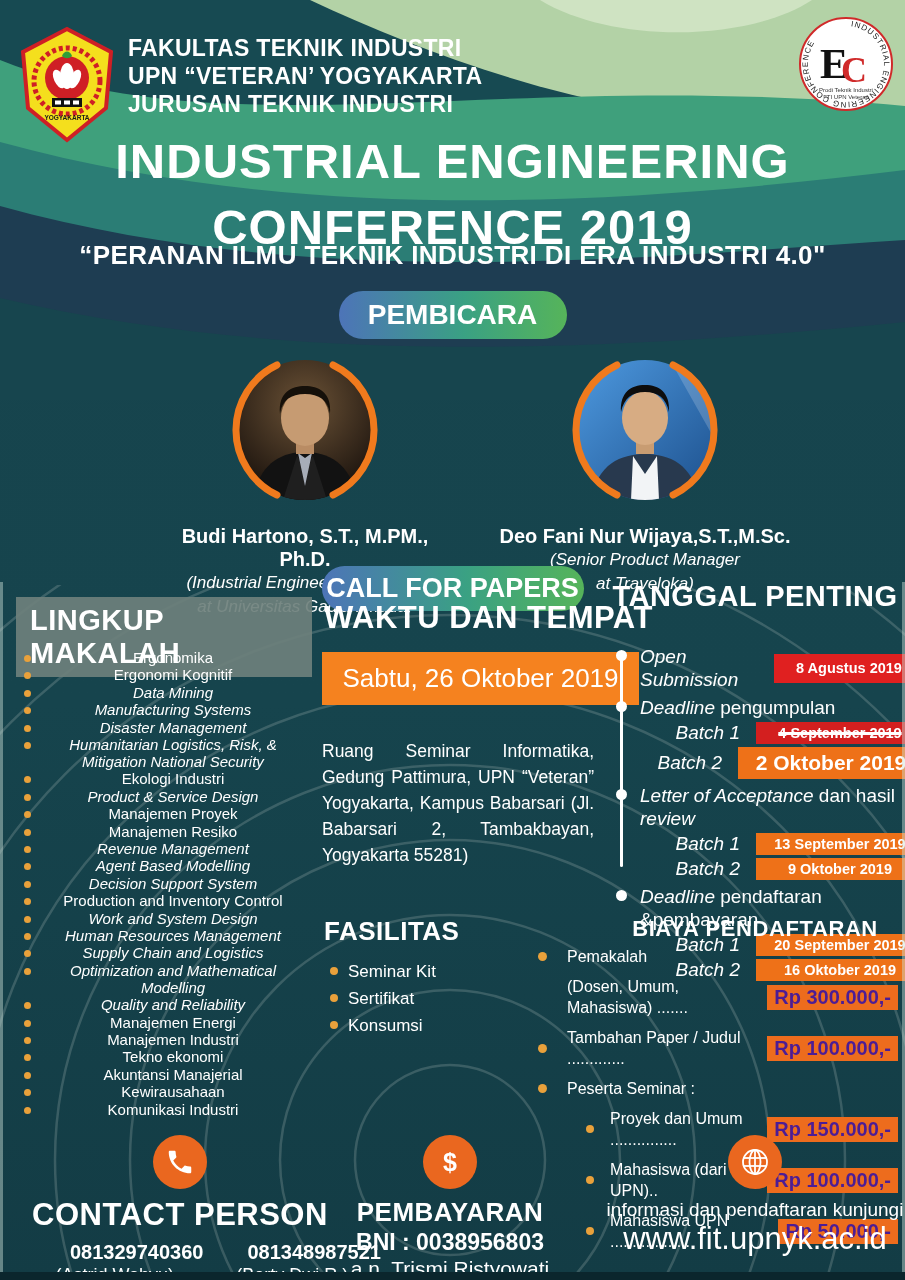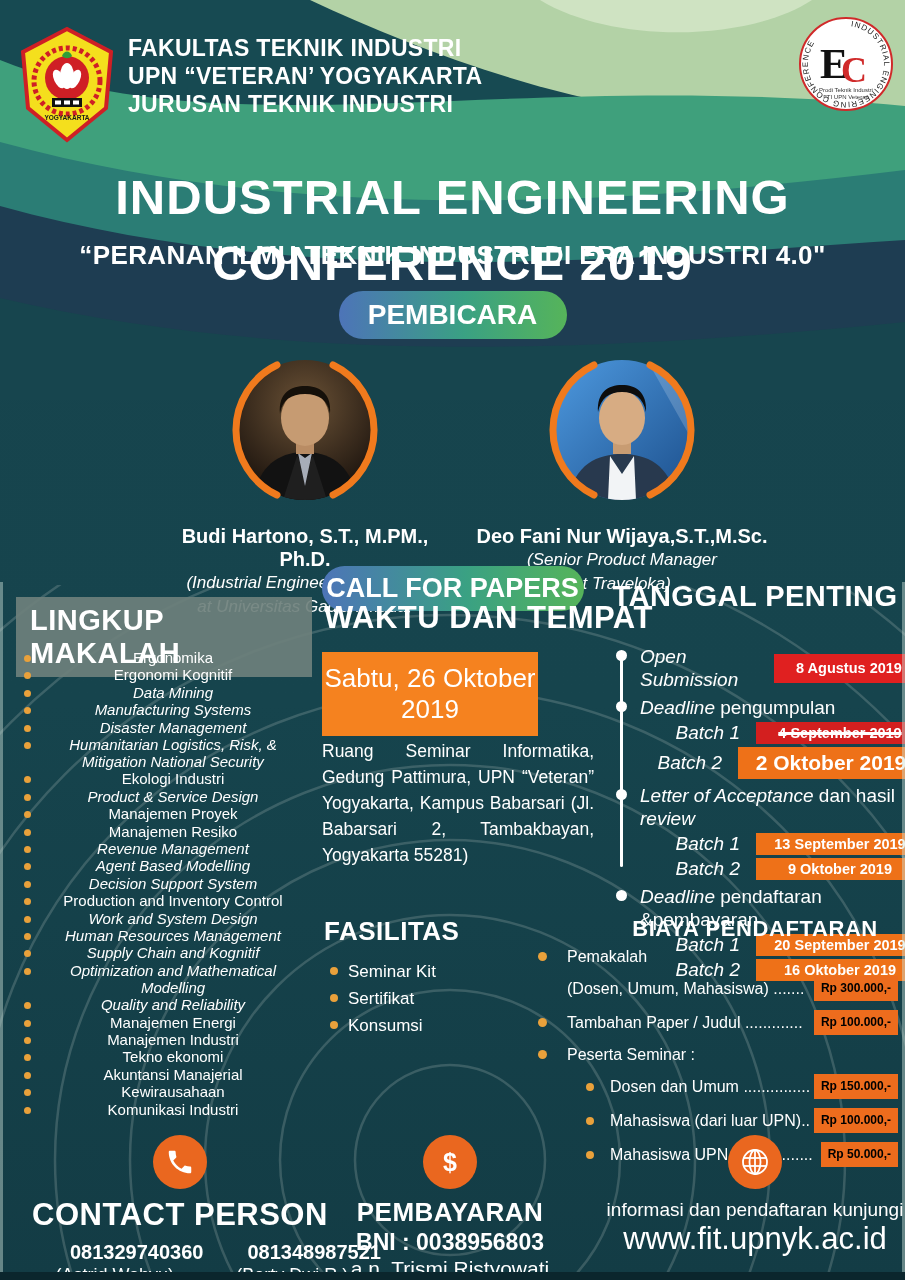--- a/index.html
+++ b/index.html
@@ -8,48 +8,48 @@
     background:linear-gradient(180deg,#17454e 0%,#16444d 55%,#133c45 100%);
     font-family:"Liberation Sans",sans-serif;color:#fff;
   }
   
   #waves{position:absolute;top:0;left:0;z-index:1;}
   #org-text{position:absolute;top:34px;left:128px;z-index:3;}
   #org-text div{font-weight:bold;font-size:23px;line-height:28px;letter-spacing:.3px;}
   #upn-logo{position:absolute;top:26px;left:18px;z-index:3;}
   #iec-logo{position:absolute;top:16px;left:798px;z-index:3;}
   
-  #title{position:absolute;top:128px;left:0;width:905px;text-align:center;z-index:3;margin-top:36px;}
+  #title{position:absolute;top:128px;left:0;width:905px;text-align:center;z-index:3;}
   #title .t1,#title .t2{font-size:49px;font-weight:bold;letter-spacing:1px;line-height:66px;}
   #theme{position:absolute;top:240px;left:0;width:905px;text-align:center;font-size:26px;font-weight:bold;letter-spacing:.4px;z-index:3;}
   
   .pill{position:absolute;left:50%;transform:translateX(-50%);z-index:3;
     background:linear-gradient(90deg,#4d74b8 0%,#3aa183 55%,#56b45a 100%);
     color:#fff;font-weight:bold;text-align:center;border-radius:26px;}
   #pembicara-pill{top:291px;width:228px;font-size:28px;padding:8px 0;}
   #cfp-pill{top:566px;width:262px;font-size:27px;padding:7px 0;}
   
   .speaker{position:absolute;width:300px;text-align:center;z-index:3;}
   #speaker-1{top:345px;left:155px;}
-  #speaker-2{top:345px;left:472px;}
+  #speaker-2{top:345px;left:495px;}
   .photo-wrap{position:relative;width:170px;height:170px;margin:0 auto;}
   .photo{position:absolute;top:15px;left:15px;width:140px;height:140px;border-radius:50%;overflow:hidden;}
   .paren{position:absolute;top:0;left:0;}
   .sp-name{font-weight:bold;font-size:20px;margin-top:10px;}
   .sp-role{font-style:italic;font-size:17px;line-height:24px;}
   
   #lingkup-title{position:absolute;top:597px;left:16px;width:282px;background:rgba(110,128,124,.92);
     color:#fff;font-weight:bold;font-size:29px;letter-spacing:.5px;padding:7px 0 7px 14px;z-index:3;}
   #lingkup-list{position:absolute;top:650px;left:24px;width:282px;margin:0;padding:0;list-style:none;z-index:3;}
   #lingkup-list li{position:relative;padding-left:16px;font-size:15px;line-height:16.9px;margin-bottom:.5px;text-align:center;}
   #lingkup-list li::before{content:'';position:absolute;left:0;top:5px;width:7px;height:7px;border-radius:50%;background:#e9a13b;}
   .it{font-style:italic;}
   
   #waktu-title{position:absolute;top:600px;left:324px;font-size:31px;font-weight:bold;letter-spacing:.5px;z-index:3;}
-  #date-box{position:absolute;top:652px;left:322px;width:216px;background:#f5821f;text-align:center;
+  #date-box{position:absolute;top:652px;left:322px;width:317px;background:#f5821f;text-align:center;
     font-size:26px;padding:11px 0;z-index:3;}
   #venue{position:absolute;top:738px;left:322px;width:272px;font-size:17.5px;line-height:26px;text-align:justify;z-index:3;}
   #fasilitas-title{position:absolute;top:916px;left:324px;font-size:26px;font-weight:bold;letter-spacing:.5px;z-index:3;}
   #fasilitas-list{position:absolute;top:958px;left:330px;margin:0;padding:0;list-style:none;z-index:3;}
   #fasilitas-list li{position:relative;padding-left:18px;font-size:17px;line-height:27px;}
   #fasilitas-list li::before{content:'';position:absolute;left:0;top:9px;width:8px;height:8px;border-radius:50%;background:#e9a13b;}
   
   #tanggal-title{position:absolute;top:580px;left:610px;width:290px;text-align:center;font-size:29px;font-weight:bold;letter-spacing:.5px;z-index:3;}
   #timeline{position:absolute;top:645px;left:616px;width:284px;z-index:3;padding-left:24px;}
   #timeline::before{content:'';position:absolute;left:4px;top:12px;height:210px;width:3px;background:#fff;border-radius:2px;}
@@ -64,21 +64,21 @@
   .badge.struck{background:#d31f1f;text-decoration:line-through;text-decoration-thickness:3px;}
   .badge.big{width:186px;font-size:21px;padding:4px 0;}
   
   #biaya-title{position:absolute;top:916px;left:610px;width:290px;text-align:center;font-size:22px;font-weight:bold;letter-spacing:.6px;z-index:3;}
   #fees{position:absolute;top:946px;left:538px;width:360px;z-index:3;}
   .fee-row{display:flex;align-items:center;margin-bottom:9px;font-size:16px;line-height:21px;}
   .fee-dot{flex:none;width:9px;height:9px;border-radius:50%;background:#e9a13b;margin-right:20px;}
   .fee-row.cont{padding-left:29px;}
   .fee-row.sub{padding-left:48px;}
   .fee-row.sub .fee-dot{width:8px;height:8px;margin-right:16px;}
-  .price{margin-left:auto;background:#ed6c1d;color:#000000;font-weight:bold;font-size:12px;padding:2px 7px;white-space:nowrap;}
+  .price{margin-left:auto;background:#ed6c1d;color:#4c1d95;font-weight:bold;font-size:20px;padding:2px 7px;white-space:nowrap;}
   
   .foot-block{position:absolute;text-align:center;z-index:3;}
   #contact-block{top:1135px;left:20px;width:320px;}
   #payment-block{top:1135px;left:330px;width:240px;}
   #web-block{top:1135px;left:600px;width:310px;}
   .icon-circle{width:54px;height:54px;border-radius:50%;background:#ea671f;margin:0 auto;
     display:flex;align-items:center;justify-content:center;}
   #contact-title{font-size:31px;font-weight:bold;margin-top:8px;letter-spacing:.5px;}
   .contact-cols{display:flex;justify-content:space-between;margin-top:6px;padding:0 6px;}
   .contact-phone{font-size:20px;font-weight:bold;line-height:26px;margin-left:44px;}
@@ -242,21 +242,21 @@
       <li>Ekologi Industri</li>
       <li class="it">Product &amp; Service Design</li>
       <li>Manajemen Proyek</li>
       <li>Manajemen Resiko</li>
       <li class="it">Revenue Management</li>
       <li class="it">Agent Based Modelling</li>
       <li class="it">Decision Support System</li>
       <li>Production and Inventory Control</li>
       <li class="it">Work and System Design</li>
       <li class="it">Human Resources Management</li>
-      <li class="it">Supply Chain and Kognitif</li>
+      <li class="it">Supply Chain and Logistics</li>
       <li class="it">Optimization and Mathematical Modelling</li>
       <li class="it">Quality and Reliability</li>
       <li>Manajemen Energi</li>
       <li>Manajemen Industri</li>
       <li>Tekno ekonomi</li>
       <li>Akuntansi Manajerial</li>
       <li>Kewirausahaan</li>
       <li>Komunikasi Industri</li>
     </ul>
 
@@ -337,21 +337,21 @@
         <span class="fee-dot"></span>
         <span class="fee-label">Tambahan Paper / Judul .............</span>
         <span class="price">Rp 100.000,-</span>
       </div>
       <div class="fee-row">
         <span class="fee-dot"></span>
         <span class="fee-label">Peserta Seminar :</span>
       </div>
       <div class="fee-row sub">
         <span class="fee-dot"></span>
-        <span class="fee-label">Dosen dan Umum ...............</span>
+        <span class="fee-label">Proyek dan Umum ...............</span>
         <span class="price">Rp 150.000,-</span>
       </div>
       <div class="fee-row sub">
         <span class="fee-dot"></span>
         <span class="fee-label">Mahasiswa (dari luar UPN)..</span>
         <span class="price">Rp 100.000,-</span>
       </div>
       <div class="fee-row sub">
         <span class="fee-dot"></span>
         <span class="fee-label">Mahasiswa UPN ..................</span>

